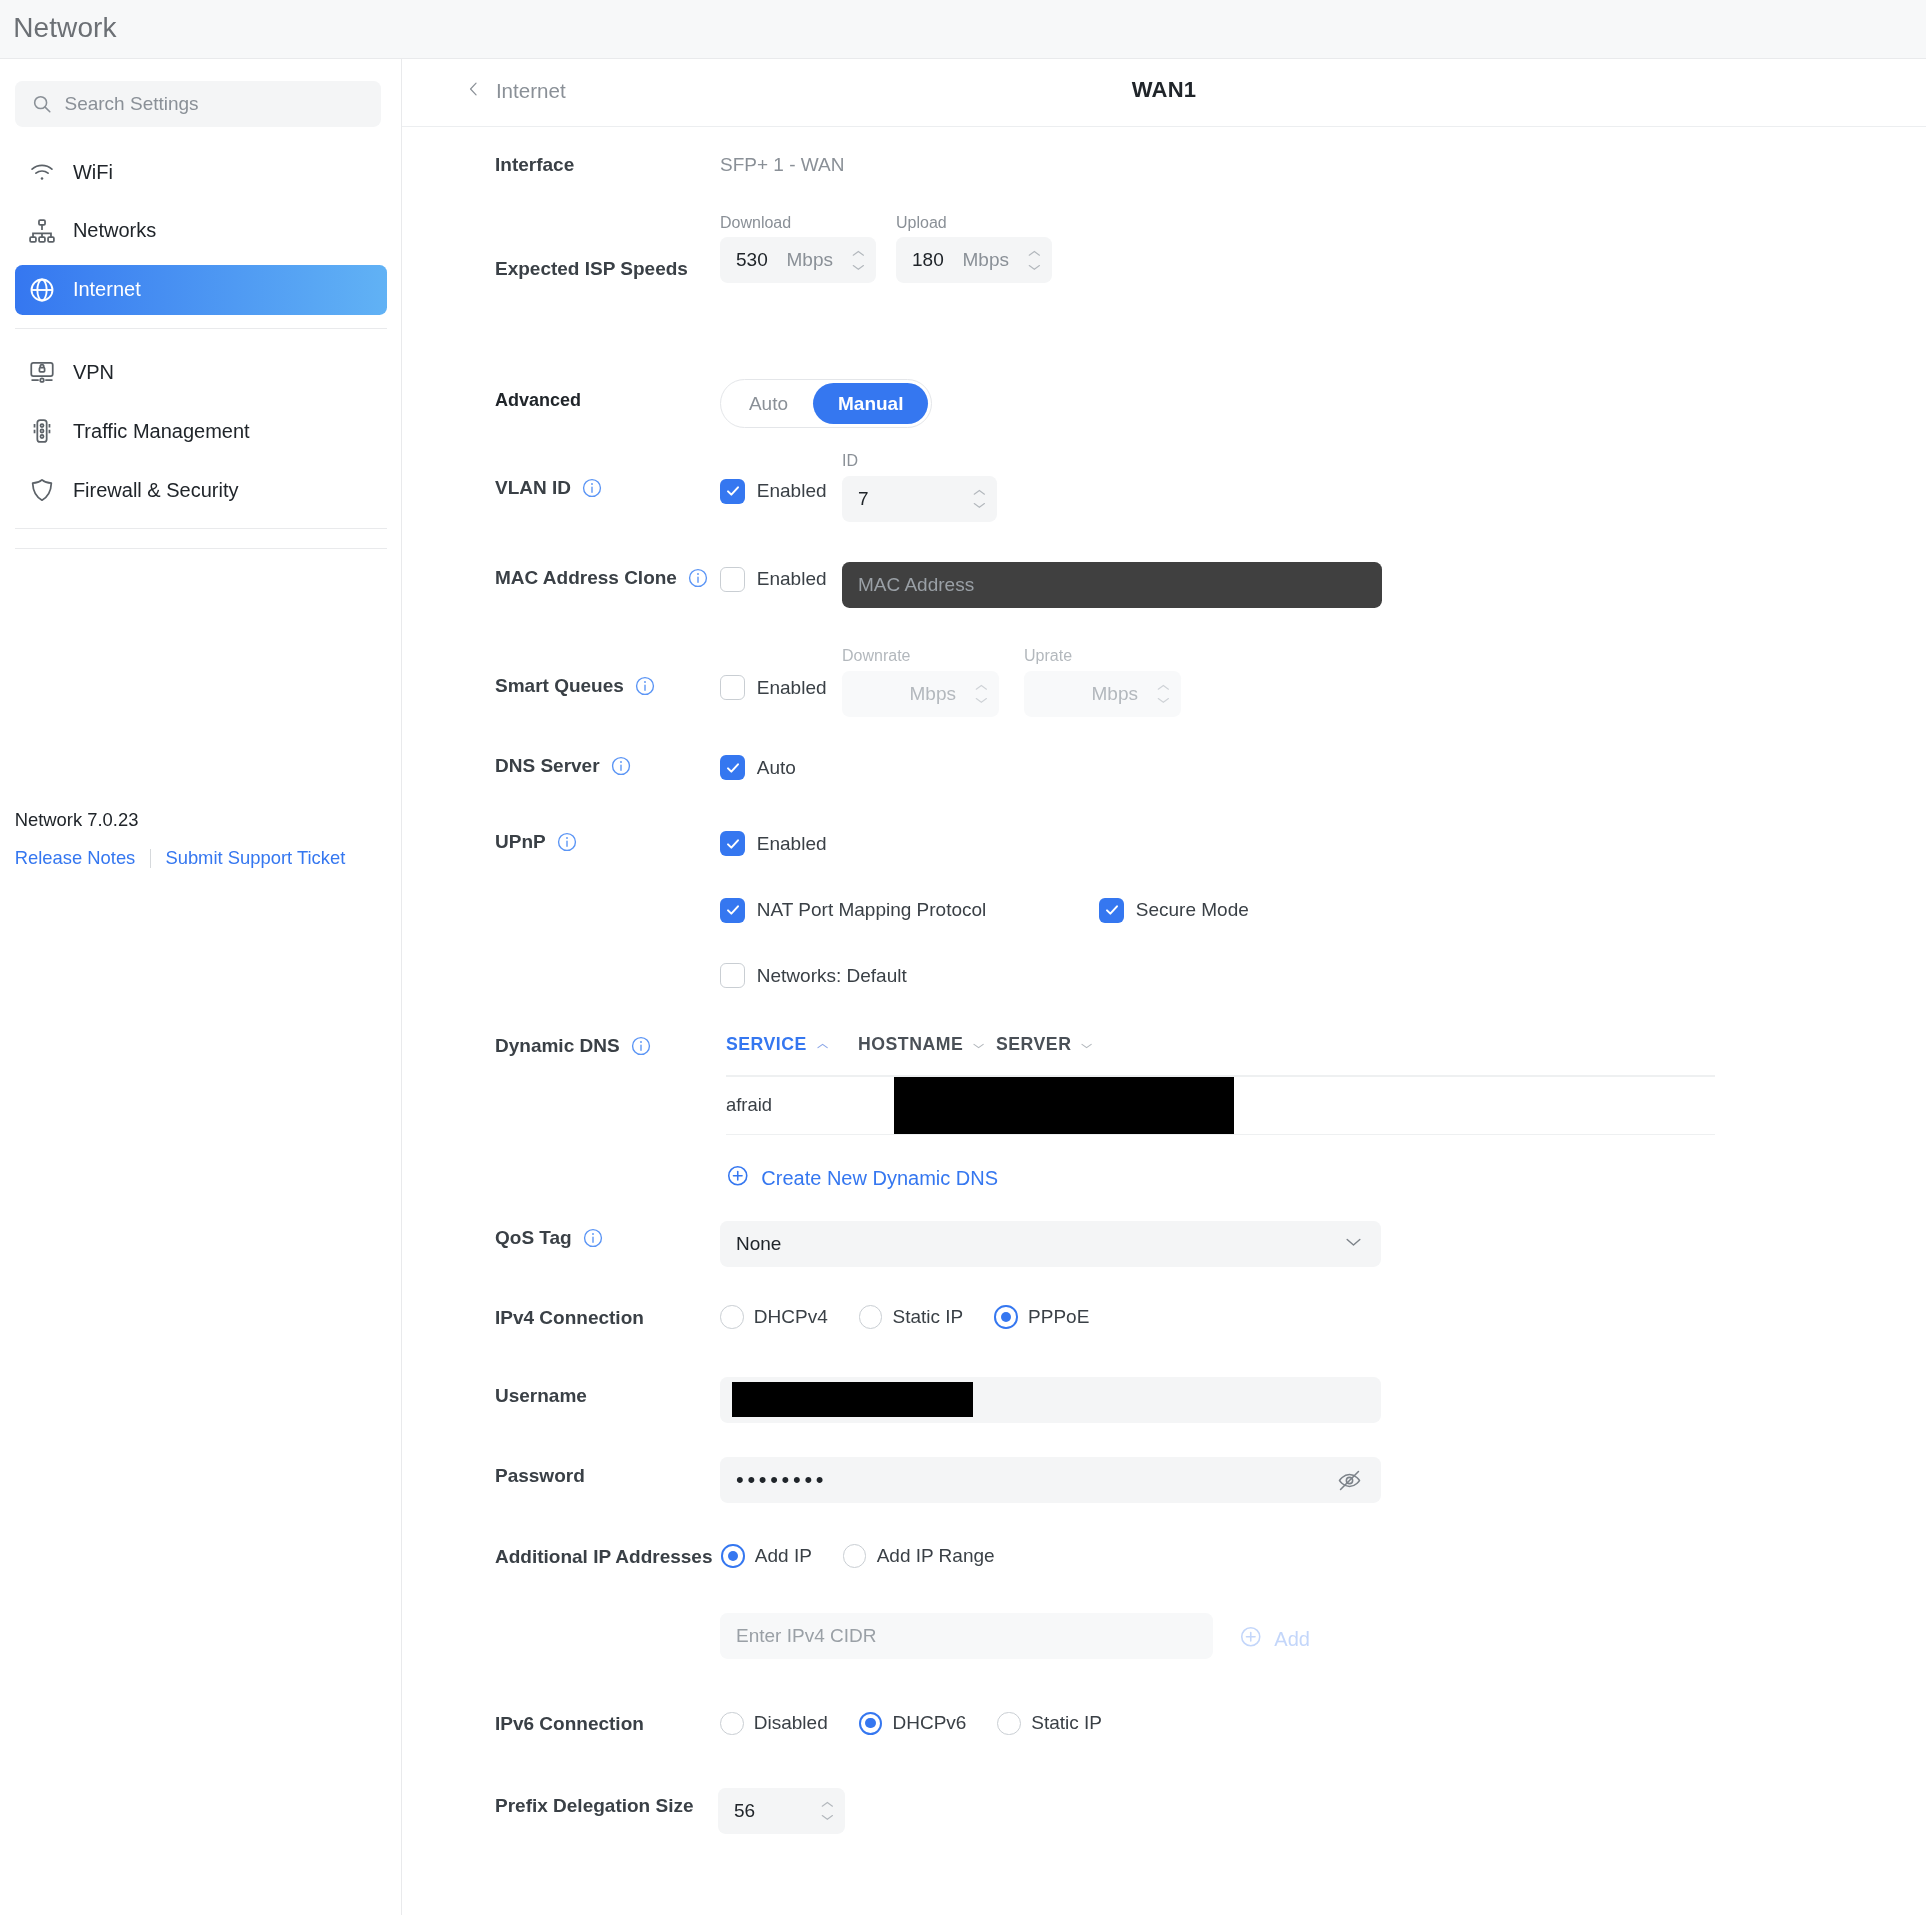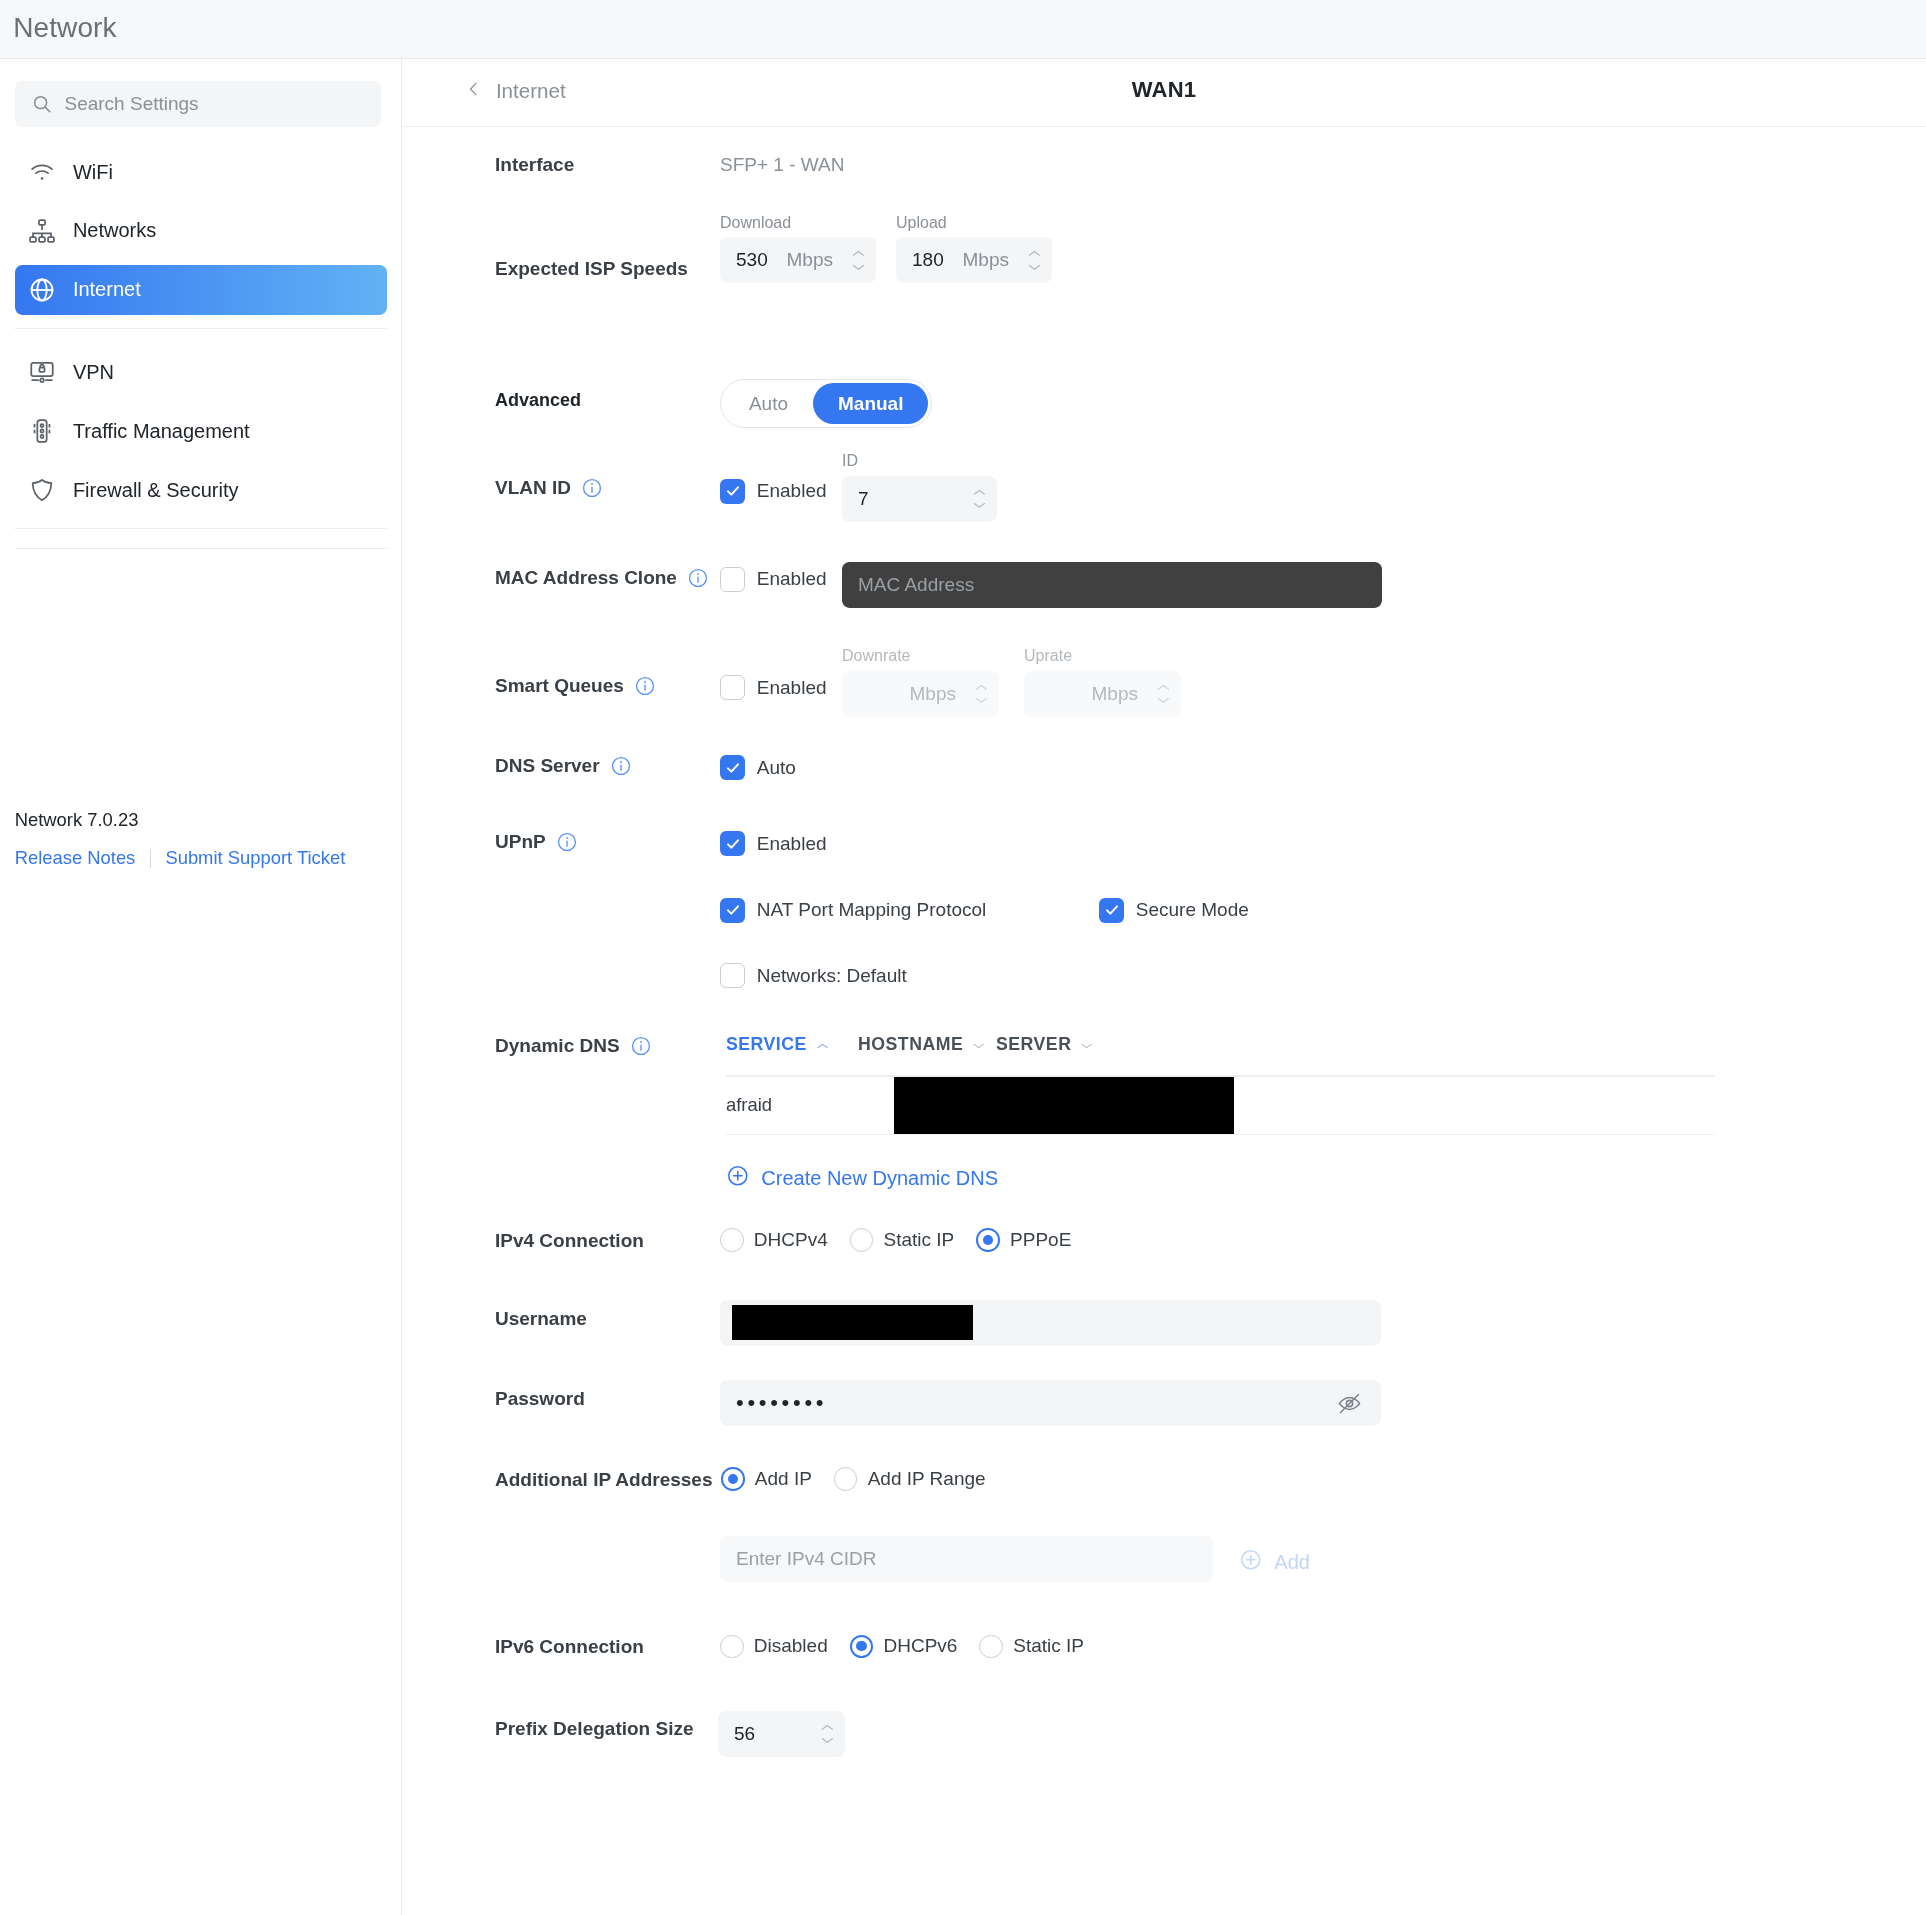--- a/index.html
+++ b/index.html
@@ -100,21 +100,21 @@
   .cb-row { display: flex; align-items: center; }
   .cb-row .cb-label { font-size: 19px; color: #3a4046; margin-left: 11.8px; white-space: nowrap; }
 
   
   .rd { width: 23.5px; height: 23.5px; border-radius: 50%; flex: 0 0 23.5px; display:flex; align-items:center; justify-content:center; }
   .rd.on { border: 2.2px solid #3577f0; }
   .rd.on i { width: 10.3px; height: 10.3px; border-radius: 50%; background: #3577f0; display: block; }
   .rd.off { border: 1.5px solid #c9ced3; }
   .rd-row { display: flex; align-items: center; margin-right: 22px; }
   .rd-row .rd-label { font-size: 19px; color: #3a4046; margin-left: 10.3px; white-space: nowrap; }
-  .rd-group { display: flex; align-items: center; }
+  .rd-group { display: flex; align-items: center; gap: 9px; }
 
   
   .seg {
     display: inline-flex; align-items: center; border: 0.7px solid #e4e6e9;
     border-radius: 25px; height: 49px; padding: 2.9px; background: #fff;
   }
   .seg .seg-btn {
     height: 41px; padding: 0 25px; border-radius: 22px; display: flex; align-items: center;
     font-size: 19px; color: #8a9097;
   }
@@ -538,20 +538,40 @@
               <circle cx="12" cy="12" r="9.2"></circle>
                 <line x1="12" y1="7.6" x2="12" y2="16.4"></line>
                 <line x1="7.6" y1="12" x2="16.4" y2="12"></line>
             </svg>
           </span>
           <span class="lb-text">Create New Dynamic DNS</span>
         </div>
       </div>
     </div>
 
+    <div class="row" style="height:77px;">
+      <div class="lbl" style="top:20.6px;">
+        <span>QoS Tag</span>
+        <span class="info-i">
+          <svg width="22" height="22" viewBox="0 0 24 24" fill="none" stroke="#5b95f5" stroke-width="1.5">
+            <circle cx="12" cy="12" r="9.2"></circle>
+              <line x1="12" y1="11" x2="12" y2="16.6" stroke-linecap="round"></line>
+            <circle cx="12" cy="7.6" r="1" fill="#5b95f5" stroke="none"></circle>
+          </svg>
+        </span>
+      </div>
+      <div class="ctl field" style="top:14.7px; left:318px; width:661px;">
+        <span class="fval">None</span>
+        <span style="position:absolute; right:17.7px;">
+          <svg width="19" height="11.8" viewBox="0 0 24 14" fill="none" stroke="#7d838a" stroke-width="1.8" stroke-linecap="round" stroke-linejoin="round">
+              <polyline points="4 4 12 11 20 4"></polyline>
+            </svg>
+        </span>
+      </div>
+    </div>
 
     <div class="row" style="height:81px;">
       <div class="lbl" style="top:23.5px;">IPv4 Connection</div>
       <div class="ctl rd-group" style="top:22px; left:318px;">
         <div class="rd-row">
           <span class="rd off"></span>
           <span class="rd-label">DHCPv4</span>
         </div>
         <div class="rd-row">
           <span class="rd off"></span>

